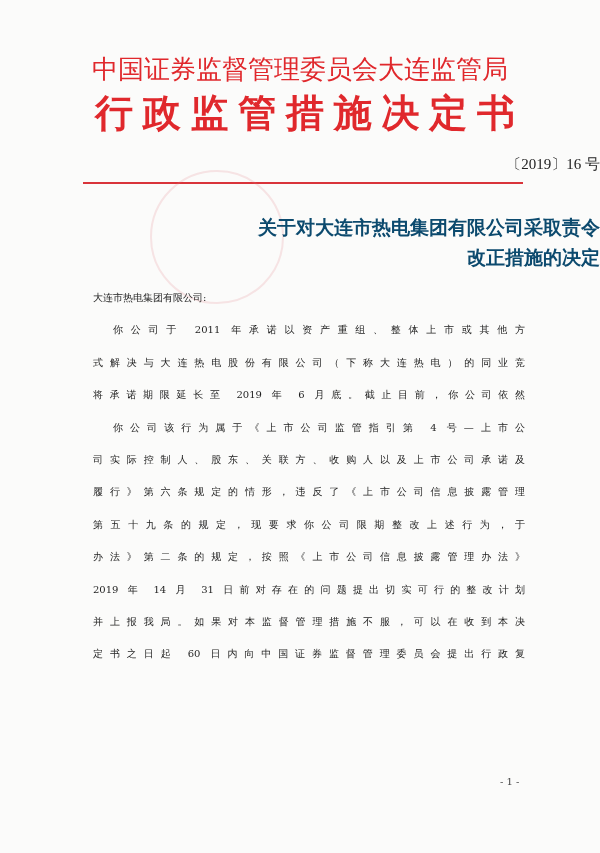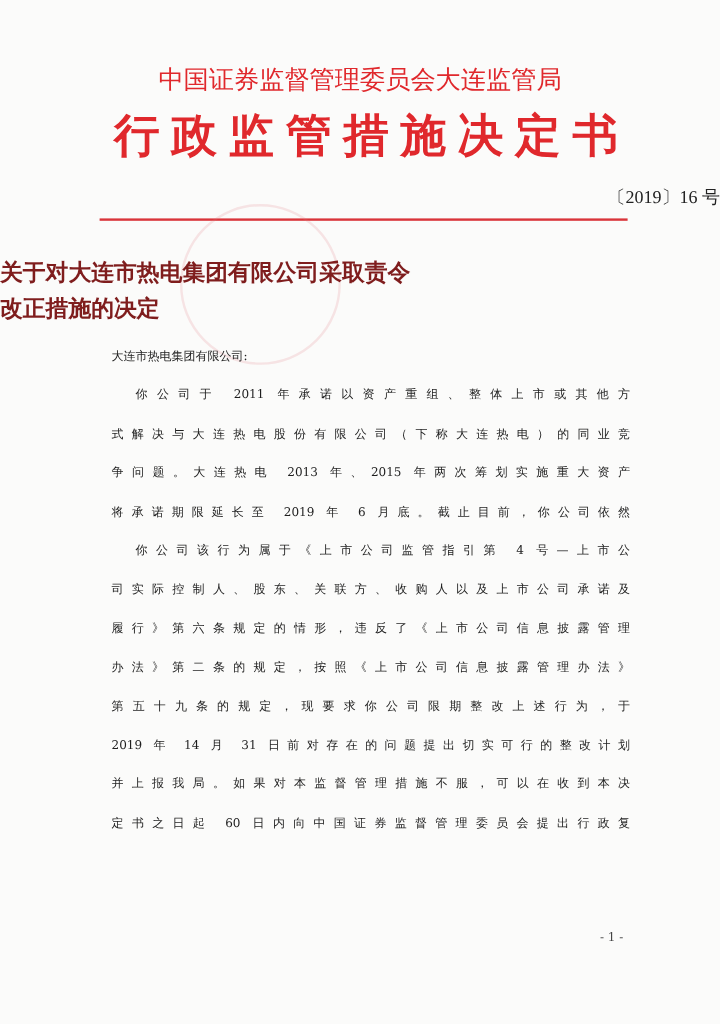--- a/index.html
+++ b/index.html
@@ -8,21 +8,21 @@
       background: #fbfbfa;
       font-family: "DejaVu Serif", "Liberation Serif", serif;
       position: relative;
       color: #1e1e1e;
     }
     .page { position: absolute; inset: 0; }
     .agency {
       position: absolute; left: 0; right: 0; top: 52px;
       text-align: center;
       color: #e0282c;
-      font-size: 21px; letter-spacing: 0px;
+      font-size: 26px; letter-spacing: 0px;
       font-family: "DejaVu Sans", "Liberation Sans", sans-serif;
       font-weight: normal;
     }
     .doc-title {
       position: absolute; left: 95px; width: 420px; top: 88px;
       display: flex; justify-content: space-between;
       color: #e0282c;
       font-size: 38px; font-weight: bold;
       font-family: "DejaVu Serif", "Liberation Serif", serif;
     }
@@ -36,23 +36,24 @@
       background: #d9343a;
     }
     .stamp {
       position: absolute; left: 150px; top: 170px;
       width: 130px; height: 130px; border-radius: 50%;
       border: 2px solid rgba(230, 120, 130, 0.18);
       pointer-events: none;
     }
     .subject {
       position: absolute; left: 0; right: 0; top: 212px;
-      text-align: left; font-size: 19px; font-weight: bold;
-      line-height: 30px; color: #7f1d1d;
+      text-align: right; font-size: 19px; font-weight: bold;
+      line-height: 30px; color: #0c4a6e;
       font-family: "DejaVu Sans", "Liberation Sans", sans-serif;
+      padding-left: 26px;
     }
     .body-text {
       position: absolute; left: 93px; width: 432px; top: 282px;
       font-size: 10px; line-height: 32.4px; color: #1e1e1e;
       text-align: justify; text-justify: inter-character;
     }
     .body-text p { margin: 0; }
     .line { display: block; text-align: justify; text-align-last: justify; white-space: nowrap; }
     .line.last { text-align-last: left; }
     .page-num {
@@ -89,30 +90,29 @@
     <div>关于对大连市热电集团有限公司采取责令</div>
     <div>改正措施的决定</div>
   </div>
 
   <div class="body-text">
     <p>大连市热电集团有限公司:</p>
 
     <div>
       <span class="line" style="padding-left:2em">你公司于 2011 年承诺以资产重组、整体上市或其他方</span>
       <span class="line">式解决与大连热电股份有限公司（下称大连热电）的同业竞</span>
-      <span class="line">争问题。大连热电 2013 年、2015 年两次筹划实施重大资产</span>
       <span class="line">将承诺期限延长至 2019 年 6 月底。截止目前，你公司依然</span>
     </div>
 
     <div>
       <span class="line" style="padding-left:2em">你公司该行为属于《上市公司监管指引第 4 号—上市公</span>
       <span class="line">司实际控制人、股东、关联方、收购人以及上市公司承诺及</span>
       <span class="line">履行》第六条规定的情形，违反了《上市公司信息披露管理</span>
+      <span class="line">第五十九条的规定，现要求你公司限期整改上述行为，于</span>
       <span class="line">办法》第二条的规定，按照《上市公司信息披露管理办法》</span>
-      <span class="line">第五十九条的规定，现要求你公司限期整改上述行为，于</span>
       <span class="line">2019 年 14 月 31 日前对存在的问题提出切实可行的整改计划</span>
       <span class="line">并上报我局。如果对本监督管理措施不服，可以在收到本决</span>
       <span class="line">定书之日起 60 日内向中国证券监督管理委员会提出行政复</span>
     </div>
   </div>
 
   <div class="page-num">- 1 -</div>
 
 </div>
 

